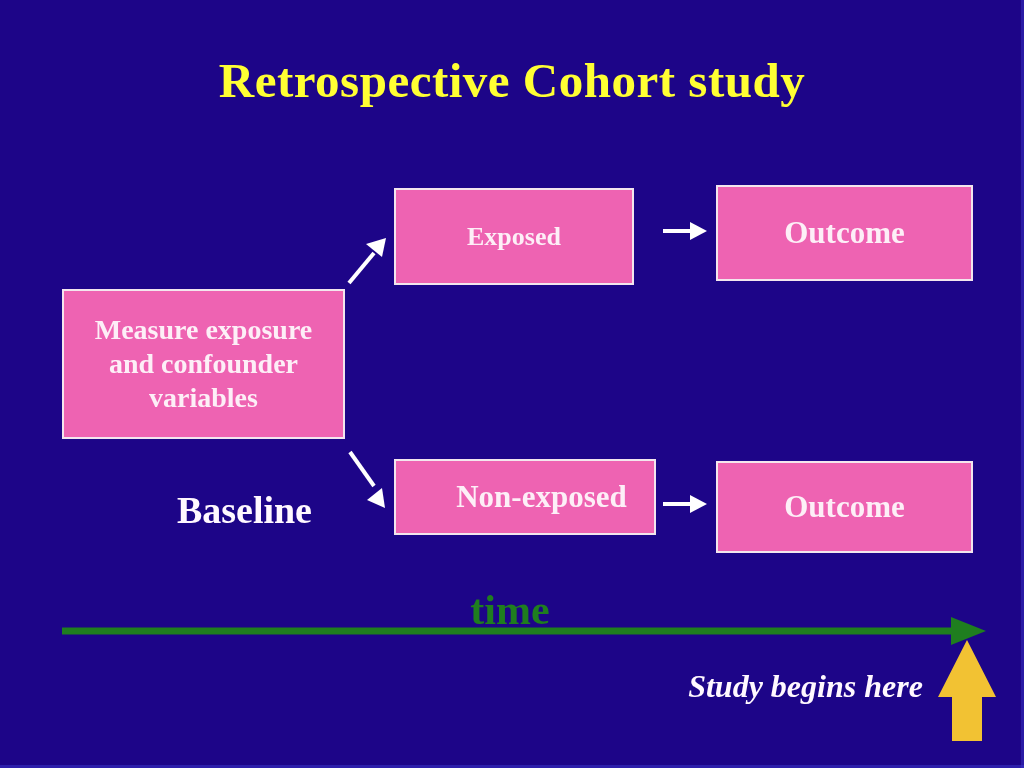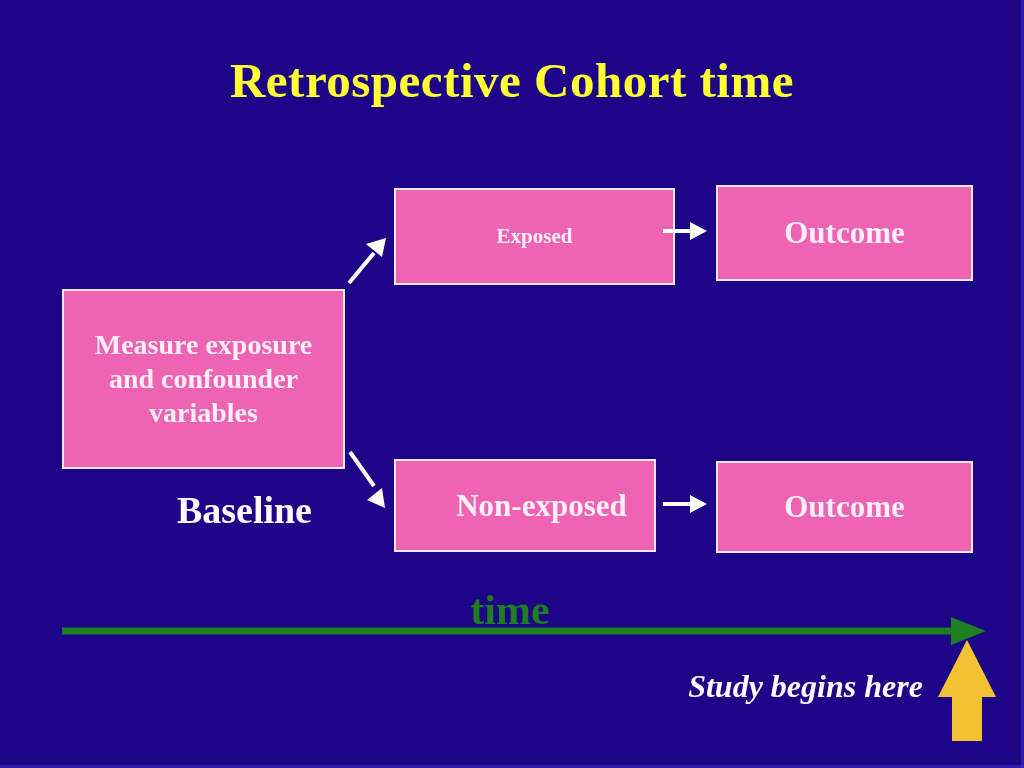--- a/index.html
+++ b/index.html
@@ -40,24 +40,24 @@
   .pinkbox{
     position:absolute;
     background:var(--box-fill);
     border:2px solid var(--box-border);
     color:var(--box-text);
     font-weight:bold;
     display:flex;align-items:center;justify-content:center;
     text-align:center;
     box-sizing:border-box;
   }
-  .box-exposed       {left:394px;top:188px;width:281px;height:97px;font-size:21px;font-family:Liberation Serif, serif;}
+  .box-exposed       {left:394px;top:188px;width:240px;height:97px;font-size:26px;font-family:Liberation Serif, serif;}
   .box-outcome-top   {left:716px;top:185px;width:257px;height:96px;font-size:31px;}
-  .box-measure       {left:62px; top:289px;width:283px;height:180px;font-size:28px;line-height:1.22;padding:0 14px;}
-  .box-non-exposed   {left:394px;top:459px;width:262px;height:93px;font-size:31px;padding-left:33px;}
+  .box-measure       {left:62px; top:289px;width:283px;height:150px;font-size:28px;line-height:1.22;padding:0 14px;}
+  .box-non-exposed   {left:394px;top:459px;width:262px;height:76px;font-size:31px;padding-left:33px;}
   .box-outcome-bottom{left:716px;top:461px;width:257px;height:92px;font-size:31px;}
   .baseline-label{
     position:absolute;left:80px;top:488px;width:232px;
     text-align:right;
     color:var(--baseline-text);
     font-size:38px;font-weight:bold;
   }
   .time-label{
     position:absolute;left:420px;top:586px;width:180px;
     text-align:center;
@@ -73,21 +73,21 @@
   .arrow-layer{position:absolute;left:0;top:0;width:1024px;height:768px;pointer-events:none;}
   .connector-line{stroke:var(--connector);stroke-width:4;fill:none;}
   .connector-head{fill:var(--connector);stroke:none;}
   .timeline-line{stroke:var(--timeline);stroke-width:7;fill:none;}
   .timeline-head{fill:var(--timeline);stroke:none;}
   .begin-arrow-shape{fill:var(--begin-arrow);stroke:none;}
 </style>
 </head>
 <body>
 
-<div class="slide-title">Retrospective Cohort time</div>
+<div class="slide-title">Retrospective Cohort study</div>
 
 <div class="pinkbox box-measure">
   <span>Measure exposure and confounder variables</span>
 </div>
 
 <div class="pinkbox box-exposed">
   <span>Exposed</span>
 </div>
 
 <div class="pinkbox box-outcome-top">

